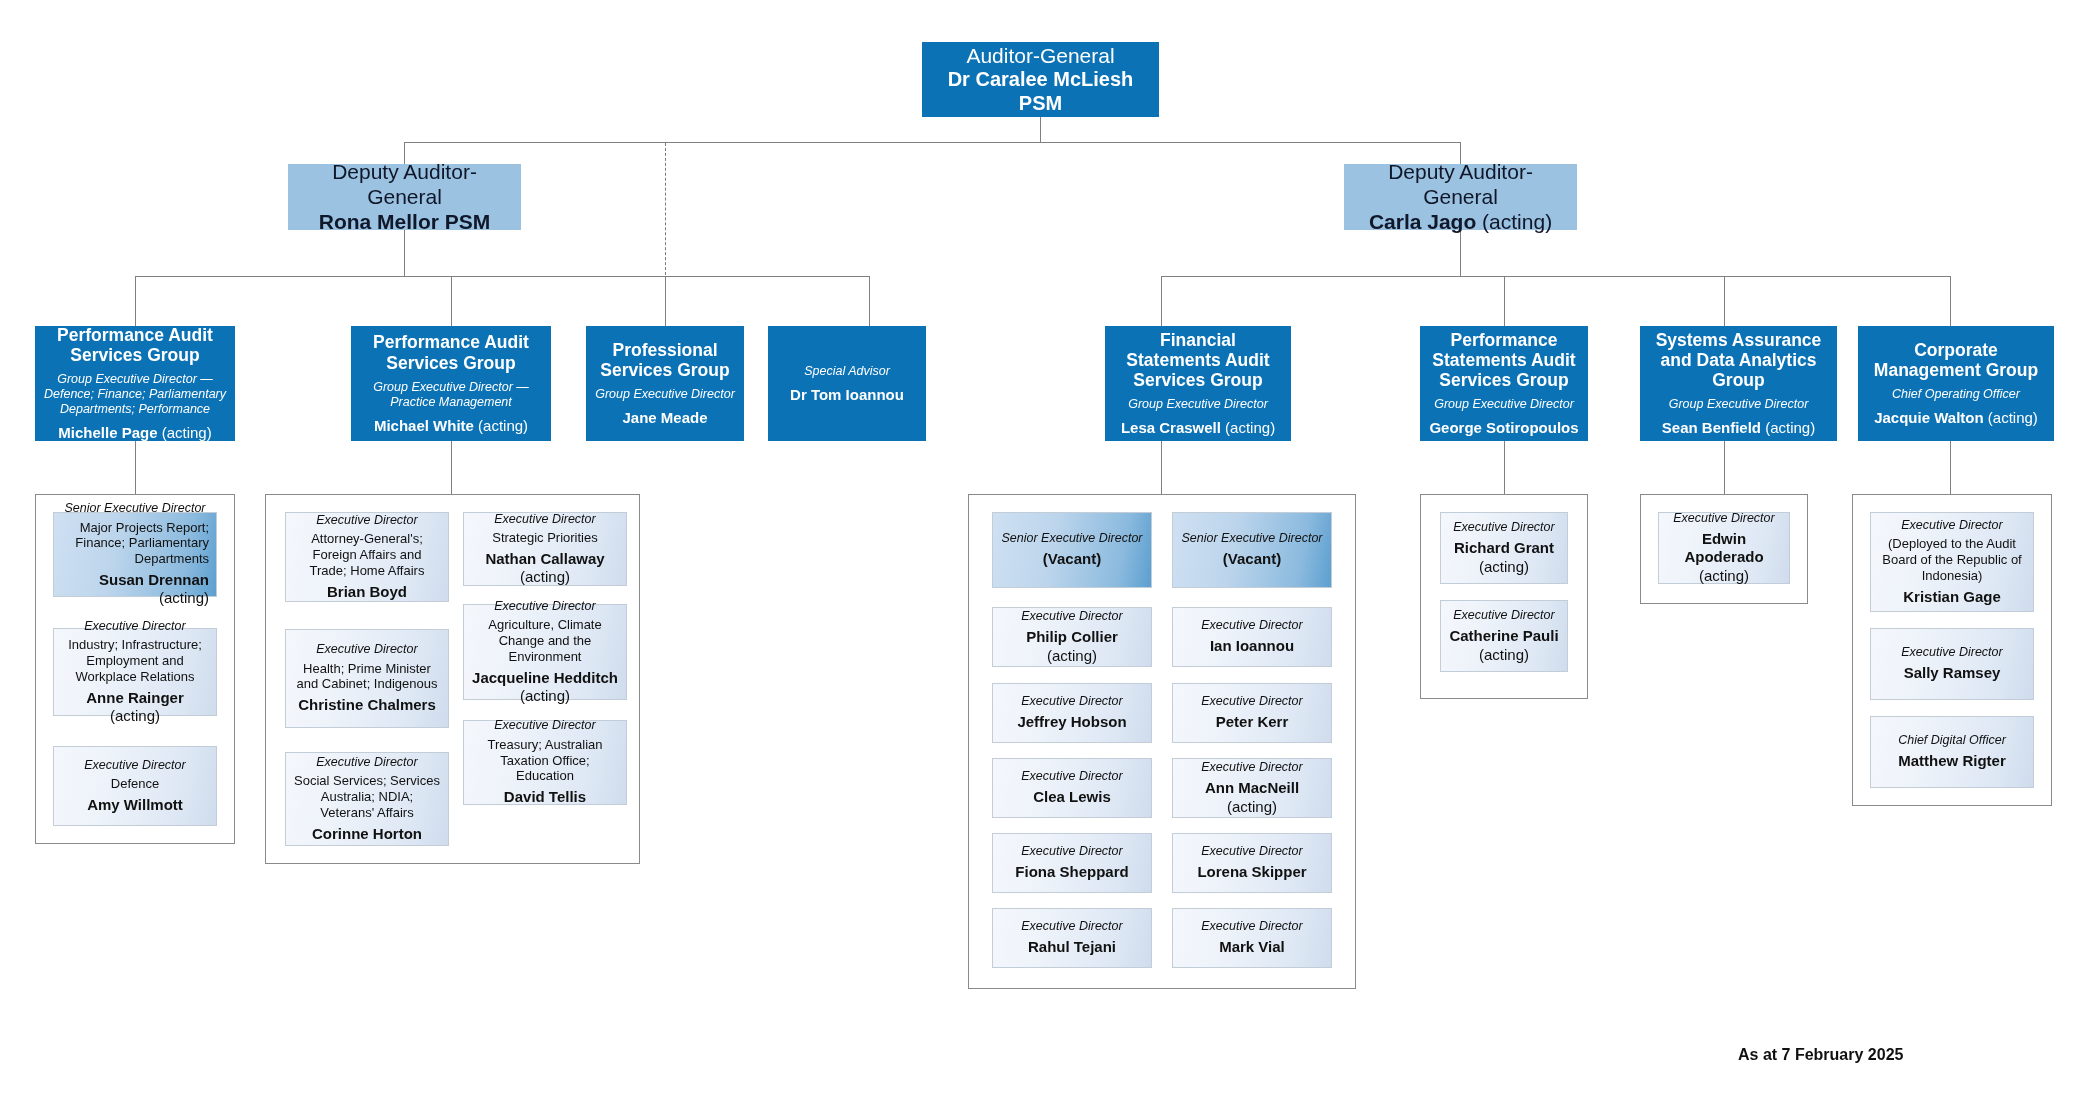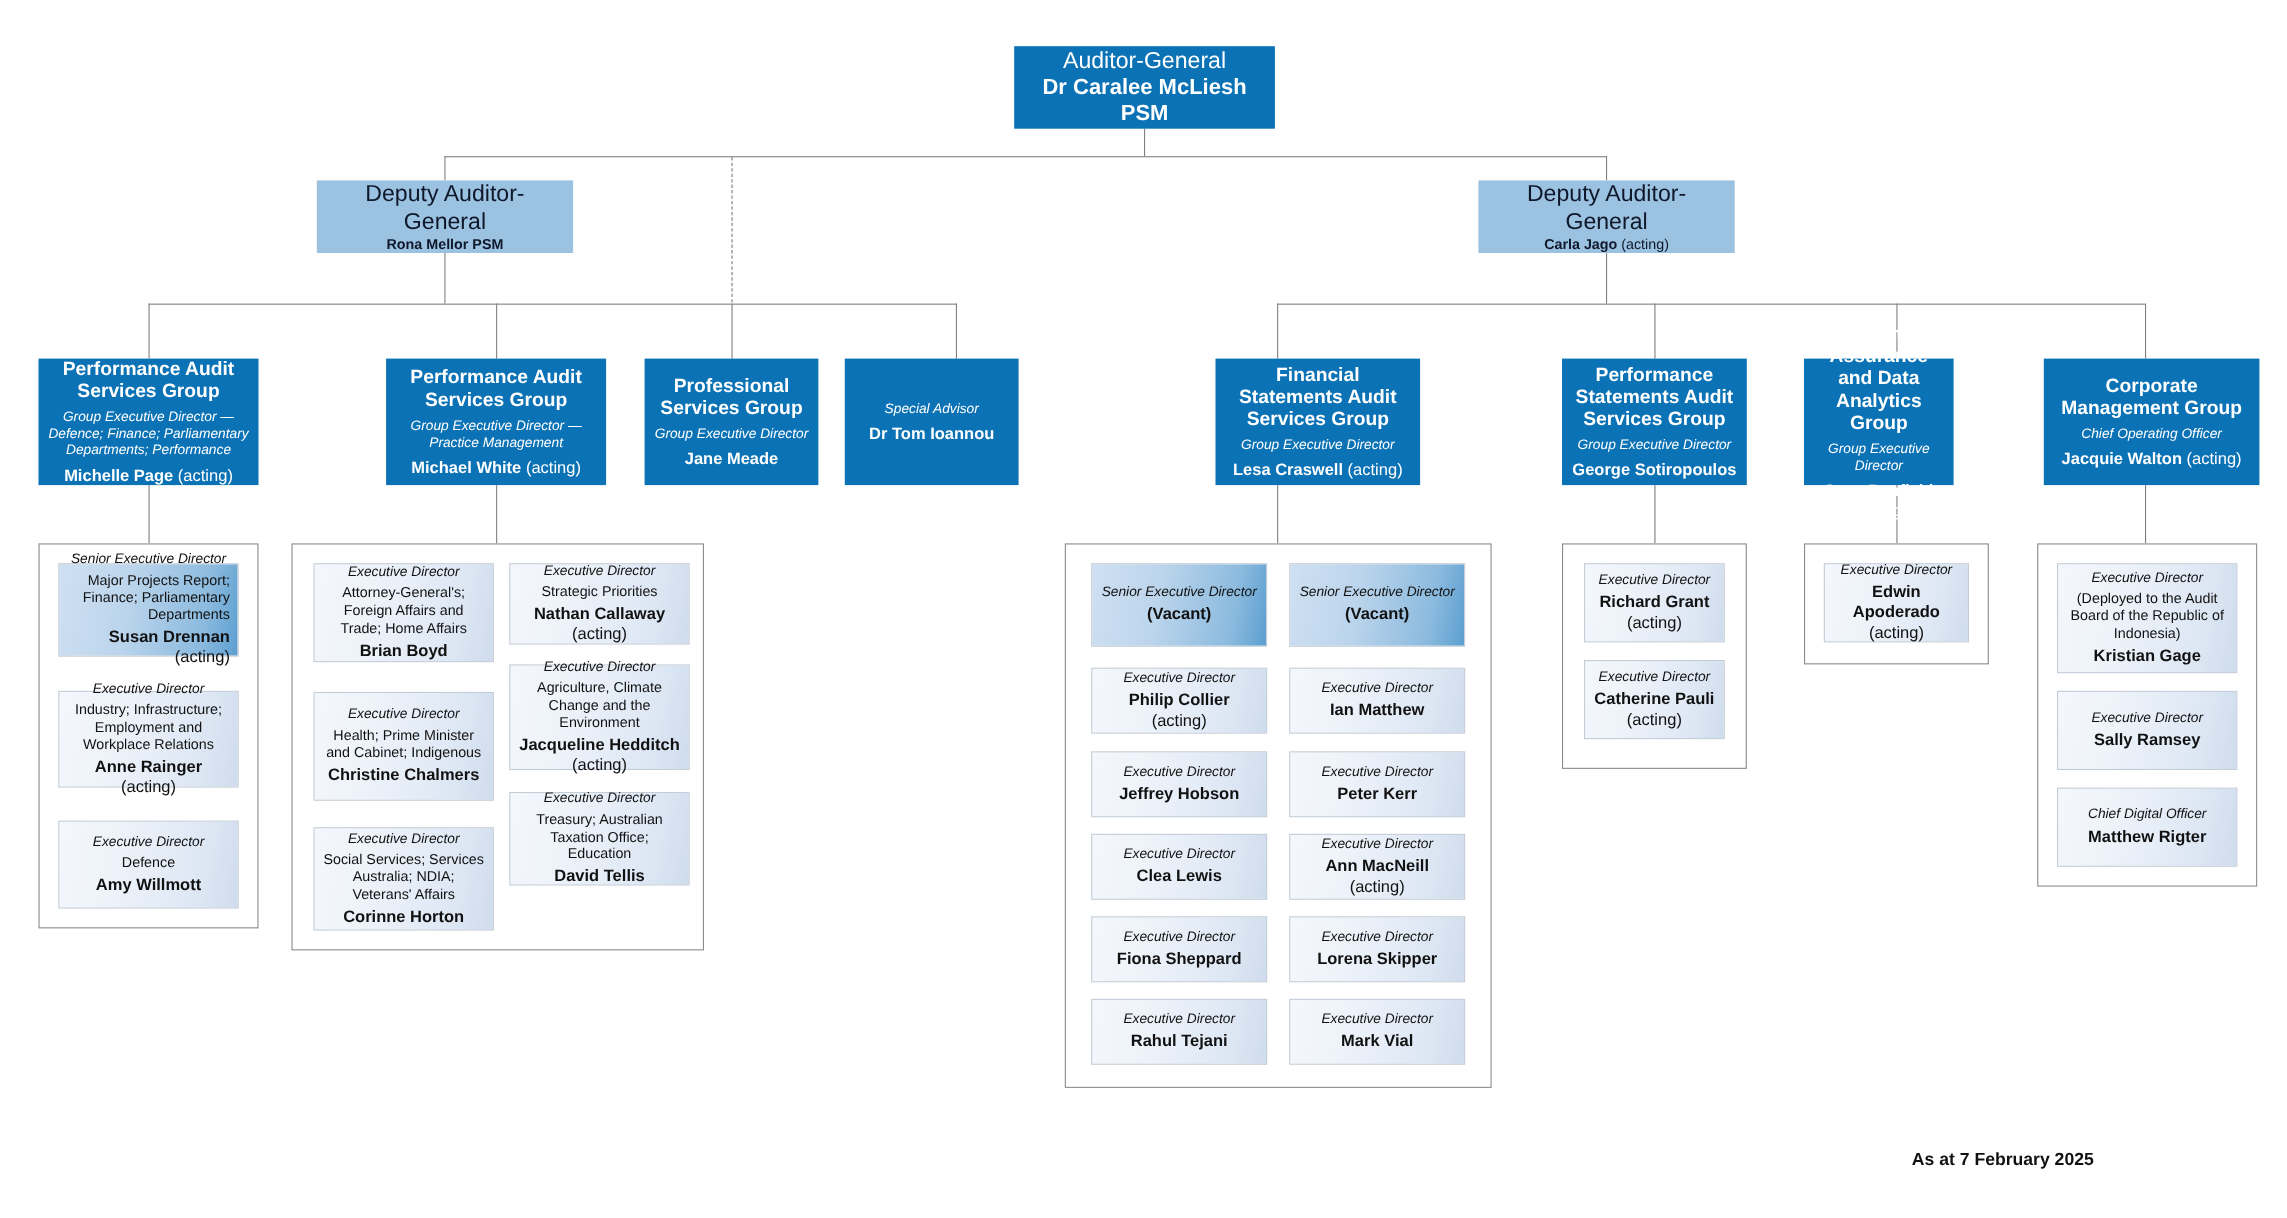--- a/index.html
+++ b/index.html
@@ -31,21 +31,21 @@
     padding:6px 8px;
   }
   .box-top .t1 { font-size:21px; font-weight:400; line-height:1.18; }
   .box-top .t2 { font-size:20px; font-weight:700; line-height:1.18; }
 
   .box-dep {
     background:#9BC2E0; color:#0f172a;
     padding:6px 8px;
   }
   .box-dep .t1 { font-size:21px; font-weight:400; line-height:1.2; }
-  .box-dep .t2 { font-size:13px; font-weight:700; line-height:1.25; }
+  .box-dep .t2 { font-size:21px; font-weight:700; line-height:1.25; }
   .box-dep .t2 .reg { font-weight:400; }
 
   .box-grp {
     background:#0B72B5; color:#ffffff;
     padding:6px 7px;
   }
   .box-grp .gtitle { font-size:17.5px; font-weight:700; line-height:1.16; }
   .box-grp .grole  { font-size:12.5px; font-style:italic; font-weight:400;
                      line-height:1.2; margin-top:7px; }
   .box-grp .gname  { font-size:15px; font-weight:700; line-height:1.2; margin-top:7px; }
@@ -161,21 +161,21 @@
     <div class="grole">Group Executive Director</div>
     <div class="gname"><span>Lesa Craswell</span><span class="reg"> (acting)</span></div>
   </div>
 
   <div class="box box-grp" style="left:1420px; top:326px; width:168px; height:115px;">
     <div class="gtitle">Performance Statements Audit Services Group</div>
     <div class="grole">Group Executive Director</div>
     <div class="gname"><span>George Sotiropoulos</span></div>
   </div>
 
-  <div class="box box-grp" style="left:1640px; top:326px; width:136px; height:115px;">
+  <div class="box box-grp" style="left:1640px; top:326px; width:197px; height:115px;">
     <div class="gtitle">Systems Assurance and Data Analytics Group</div>
     <div class="grole">Group Executive Director</div>
     <div class="gname"><span>Sean Benfield</span><span class="reg"> (acting)</span></div>
   </div>
 
   <div class="box box-grp" style="left:1858px; top:326px; width:196px; height:115px;">
     <div class="gtitle">Corporate Management Group</div>
     <div class="grole">Chief Operating Officer</div>
     <div class="gname"><span>Jacquie Walton</span><span class="reg"> (acting)</span></div>
   </div>
@@ -259,21 +259,21 @@
     <div class="crole">Executive Director</div>
     <div class="cname"><span>Rahul Tejani</span></div>
   </div>
 
   <div class="card sed" style="left:1172px; top:512px; width:160px; height:76px;">
     <div class="crole">Senior Executive Director</div>
     <div class="cname"><span>(Vacant)</span></div>
   </div>
   <div class="card ed" style="left:1172px; top:607px; width:160px; height:60px;">
     <div class="crole">Executive Director</div>
-    <div class="cname"><span>Ian Matthew</span></div>
+    <div class="cname"><span>Ian Ioannou</span></div>
   </div>
   <div class="card ed" style="left:1172px; top:683px; width:160px; height:60px;">
     <div class="crole">Executive Director</div>
     <div class="cname"><span>Peter Kerr</span></div>
   </div>
   <div class="card ed" style="left:1172px; top:758px; width:160px; height:60px;">
     <div class="crole">Executive Director</div>
     <div class="cname"><span>Ann MacNeill</span><span class="reg"> (acting)</span></div>
   </div>
   <div class="card ed" style="left:1172px; top:833px; width:160px; height:60px;">

